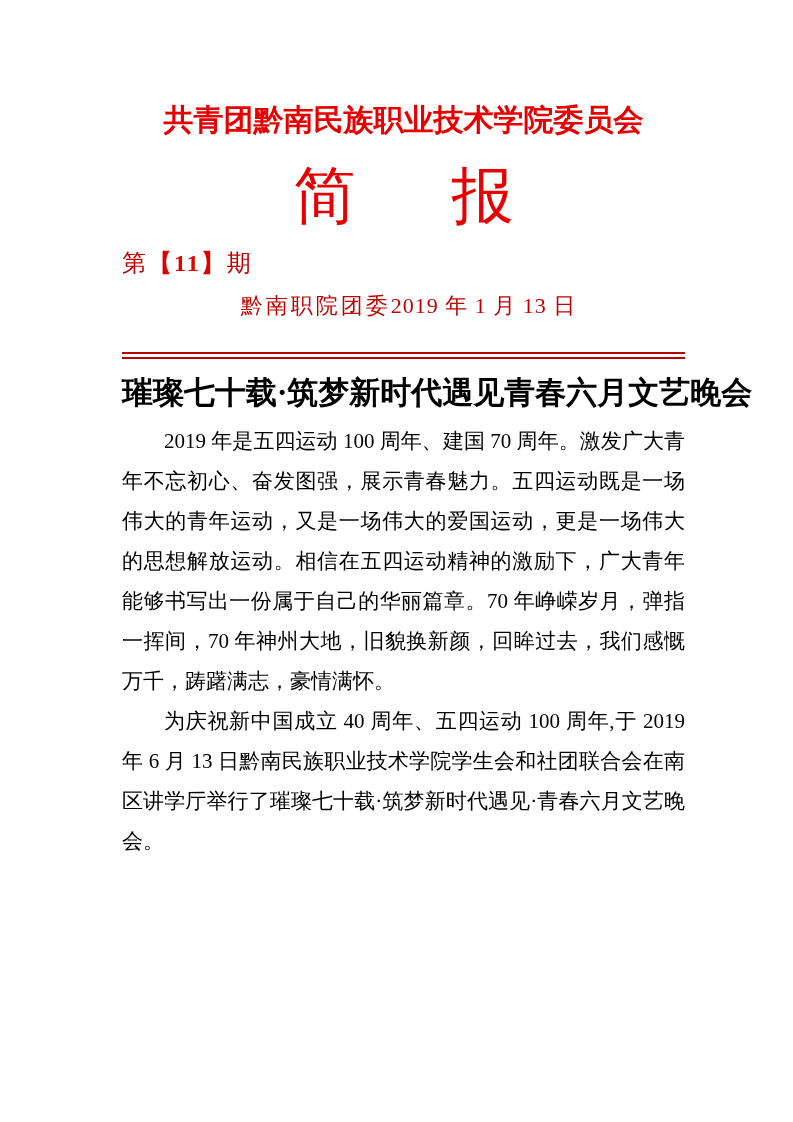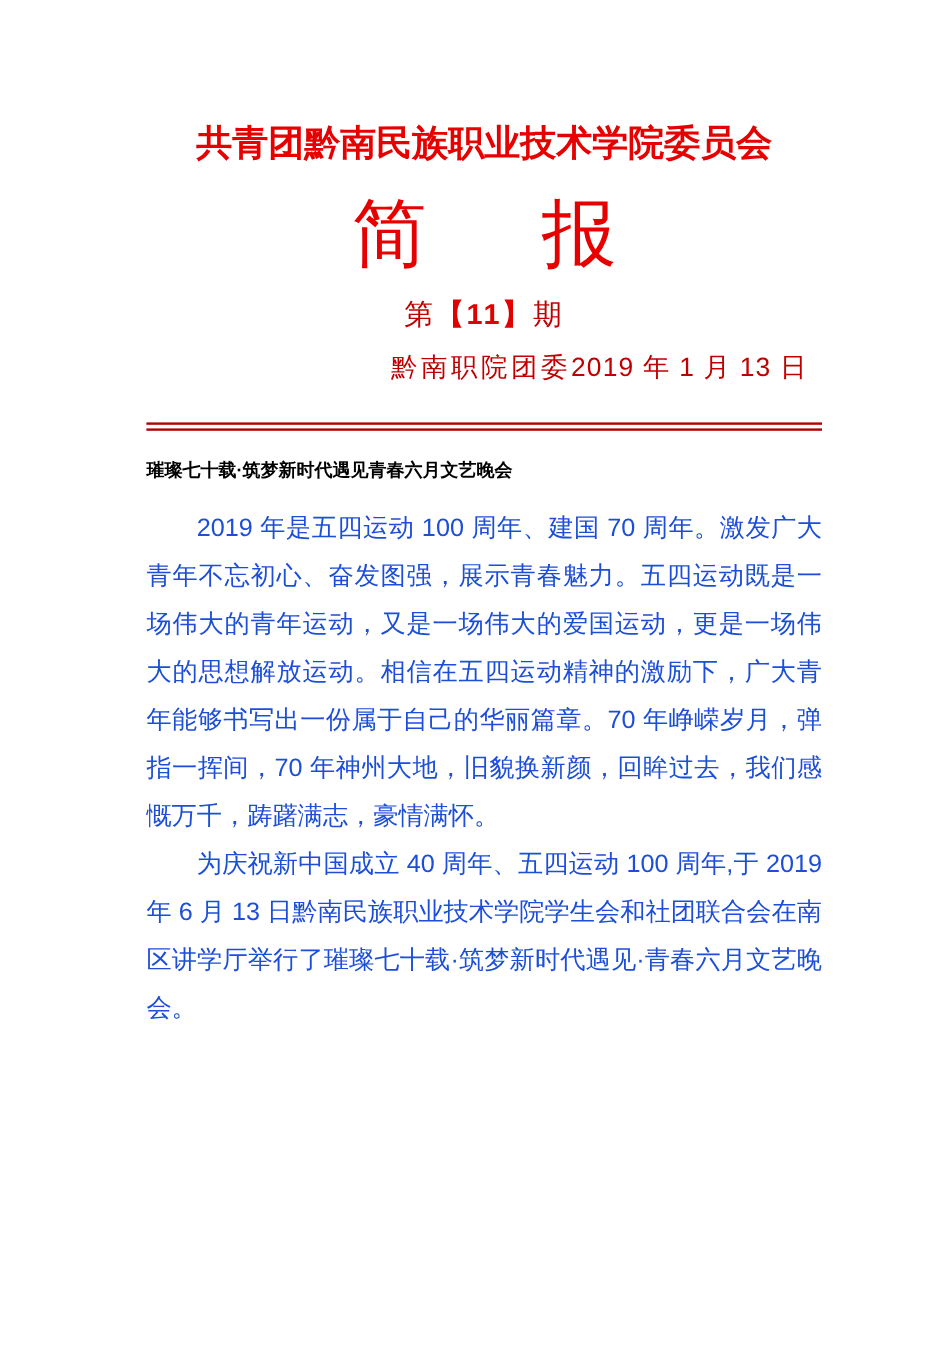--- a/index.html
+++ b/index.html
@@ -6,21 +6,21 @@
     margin: 0;
     padding: 0;
     background: #ffffff;
   }
   .page {
     position: relative;
     width: 793px;
     height: 1062px;
     margin: 0 auto;
     background: #ffffff;
-    font-family: Liberation Sans, sans-serif;
+    font-family: Liberation Serif, serif;
     color: #000000;
     overflow: hidden;
     box-sizing: border-box;
     padding: 100px 108px 0 122px; 
   }
   
   .org-title {
     text-align: center;
     font-size: 30px;
     font-weight: bold;
@@ -35,65 +35,65 @@
     justify-content: center;
     align-items: flex-end;
     gap: 96px;
     color: #e60000;
     font-size: 62px;
     line-height: 72px;
     font-weight: normal;
   }
   .issue-line {
     margin-top: 16px;
-    text-align: center;
+    text-align: left;
     font-size: 24px;
     line-height: 30px;
     color: #c00000;
     letter-spacing: 2px;
   }
   .issue-line .issue-number {
     font-weight: bold;
     color: #e00000;
   }
   .info-row {
     margin-top: 14px;
     display: flex;
-    justify-content: flex-end;
+    justify-content: center;
     align-items: baseline;
     font-size: 22px;
     line-height: 28px;
     color: #c00000;
     padding: 0 12px 0 22px;
   }
   .info-issuer { letter-spacing: 3px; }
   .info-date { letter-spacing: 1px; }
   .double-rule {
     margin-top: 32px;
     height: 3px;
     border-top: 2px solid #b20000;
     border-bottom: 2px solid #b20000;
   }
   
   .article-title {
     margin: 18px 0 0 0;
-    text-align: left;
-    font-size: 15px;
+    text-align: right;
+    font-size: 31px;
     line-height: 32px;
     font-weight: bold;
     color: #000000;
     white-space: nowrap;
   }
   .body-paragraph {
     margin: 0;
     font-size: 21px;
     line-height: 40px;
     text-align: justify;
     text-indent: 2em;
-    color: #1d4ed8;
+    color: #000000;
   }
   .body-paragraph.first {
     margin-top: 12px;
   }
 </style>
 </head>
 <body>
 
 <div class="page">
 

